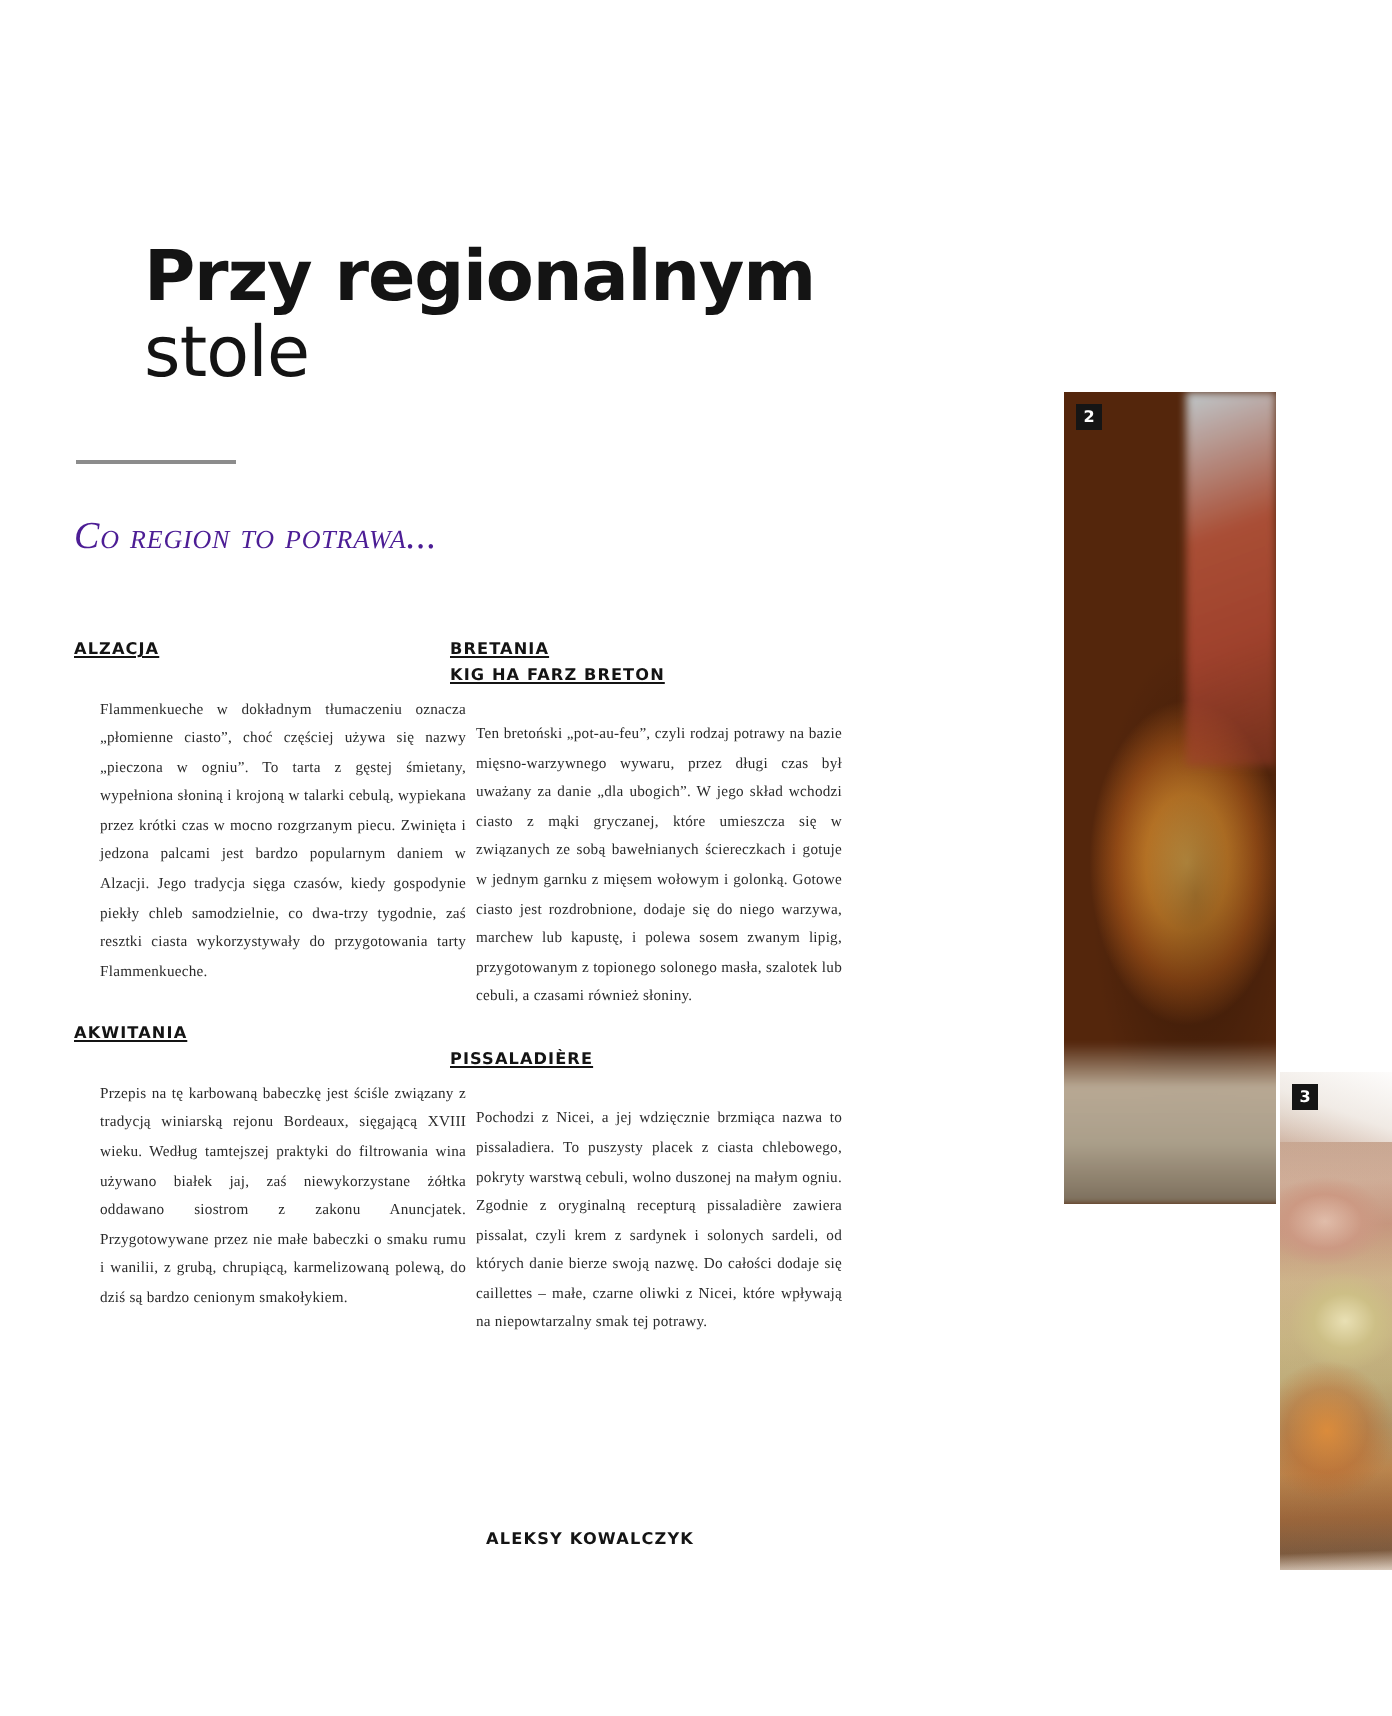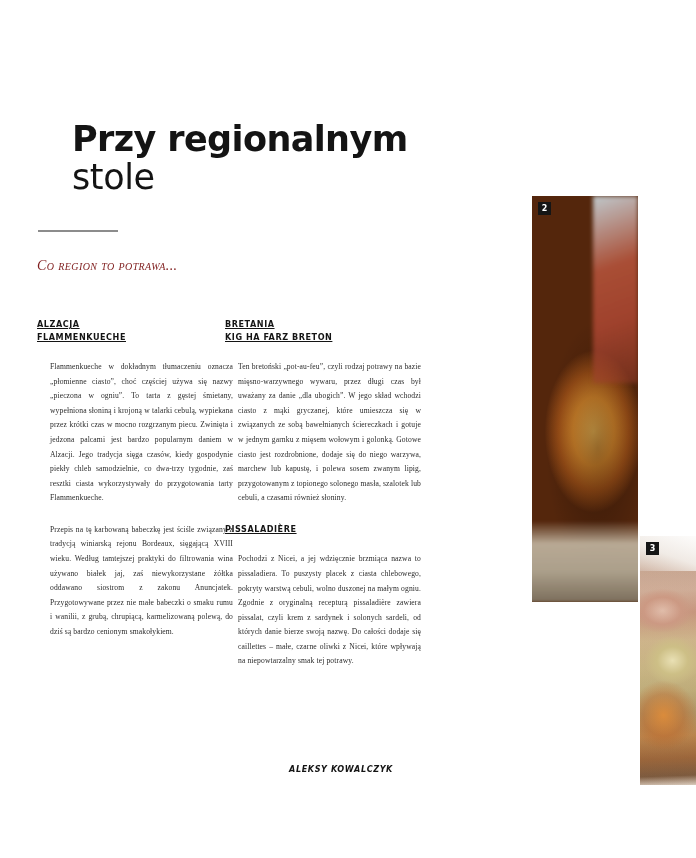--- a/index.html
+++ b/index.html
@@ -61,24 +61,24 @@
     height: 2px;
     background: #8c8c8c;
   }
 
   .kicker {
     position: absolute;
     left: 37px;
     top: 258px;
     font-family: "Liberation Serif", serif;
     font-style: italic;
-    font-size: 14px;
+    font-size: 19px;
     font-variant: small-caps;
     letter-spacing: 0.4px;
-    color: #7f1d1d;
+    color: #4c1d95;
     white-space: nowrap;
   }
 
   
   .col {
     position: absolute;
     top: 318px;
     width: 196px;
   }
   .col-left  { left: 37px; }
@@ -109,28 +109,27 @@
     color: #2a2a2a;
     hyphens: none;
     margin-left: 13px;
   }
 
   .byline {
     position: absolute;
     left: 243px;
     top: 764px;
     width: 196px;
-    text-align: center;
+    text-align: left;
     font-family: "DejaVu Sans", sans-serif;
     font-size: 8.1px;
     font-weight: 700;
     letter-spacing: 0.6px;
     text-transform: uppercase;
     color: #141414;
-    font-style: italic;
   }
 
   
   .photo {
     position: absolute;
     overflow: hidden;
   }
 
   .photo-canele {
     left: 532px;
@@ -241,25 +240,25 @@
   </div>
 
   <div class="rule"></div>
 
   <div class="kicker">Co region to potrawa...</div>
 
   <div class="col col-left">
 
     <div class="section">
       <div class="sec-region">Alzacja</div>
-      <div class="sec-dish">Flammenkueche</div>
       <p class="sec-body">Flammenkueche w dokładnym tłumaczeniu oznacza „płomienne ciasto”, choć częściej używa się nazwy „pieczona w ogniu”. To tarta z gęstej śmietany, wypełniona słoniną i krojoną w talarki cebulą, wypiekana przez krótki czas w mocno rozgrzanym piecu. Zwinięta i jedzona palcami jest bardzo popularnym daniem w Alzacji. Jego tradycja sięga czasów, kiedy gospodynie piekły chleb samodzielnie, co dwa-trzy tygodnie, zaś resztki ciasta wykorzystywały do przygotowania tarty Flammenkueche.</p>
     </div>
 
     <div class="section">
+      <div class="sec-region">Akwitania</div>
       <p class="sec-body">Przepis na tę karbowaną babeczkę jest ściśle związany z tradycją winiarską rejonu Bordeaux, sięgającą XVIII wieku. Według tamtejszej praktyki do filtrowania wina używano białek jaj, zaś niewykorzystane żółtka oddawano siostrom z zakonu Anuncjatek. Przygotowywane przez nie małe babeczki o smaku rumu i wanilii, z grubą, chrupiącą, karmelizowaną polewą, do dziś są bardzo cenionym smakołykiem.</p>
     </div>
 
   </div>
 
   <div class="col col-right">
 
     <div class="section">
       <div class="sec-region">Bretania</div>
       <div class="sec-dish">Kig ha farz breton</div>

